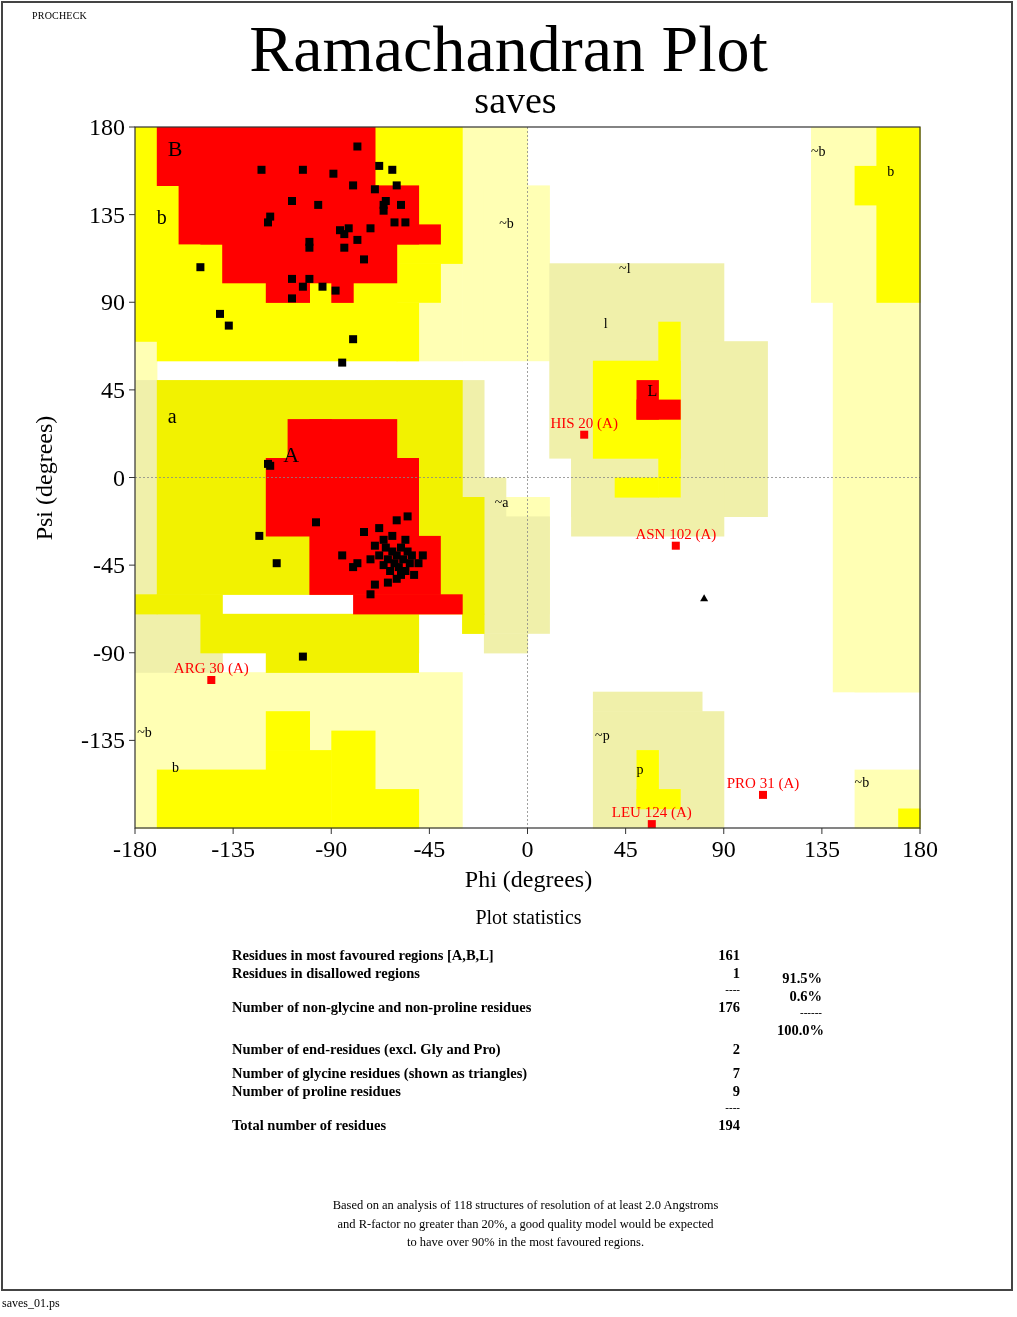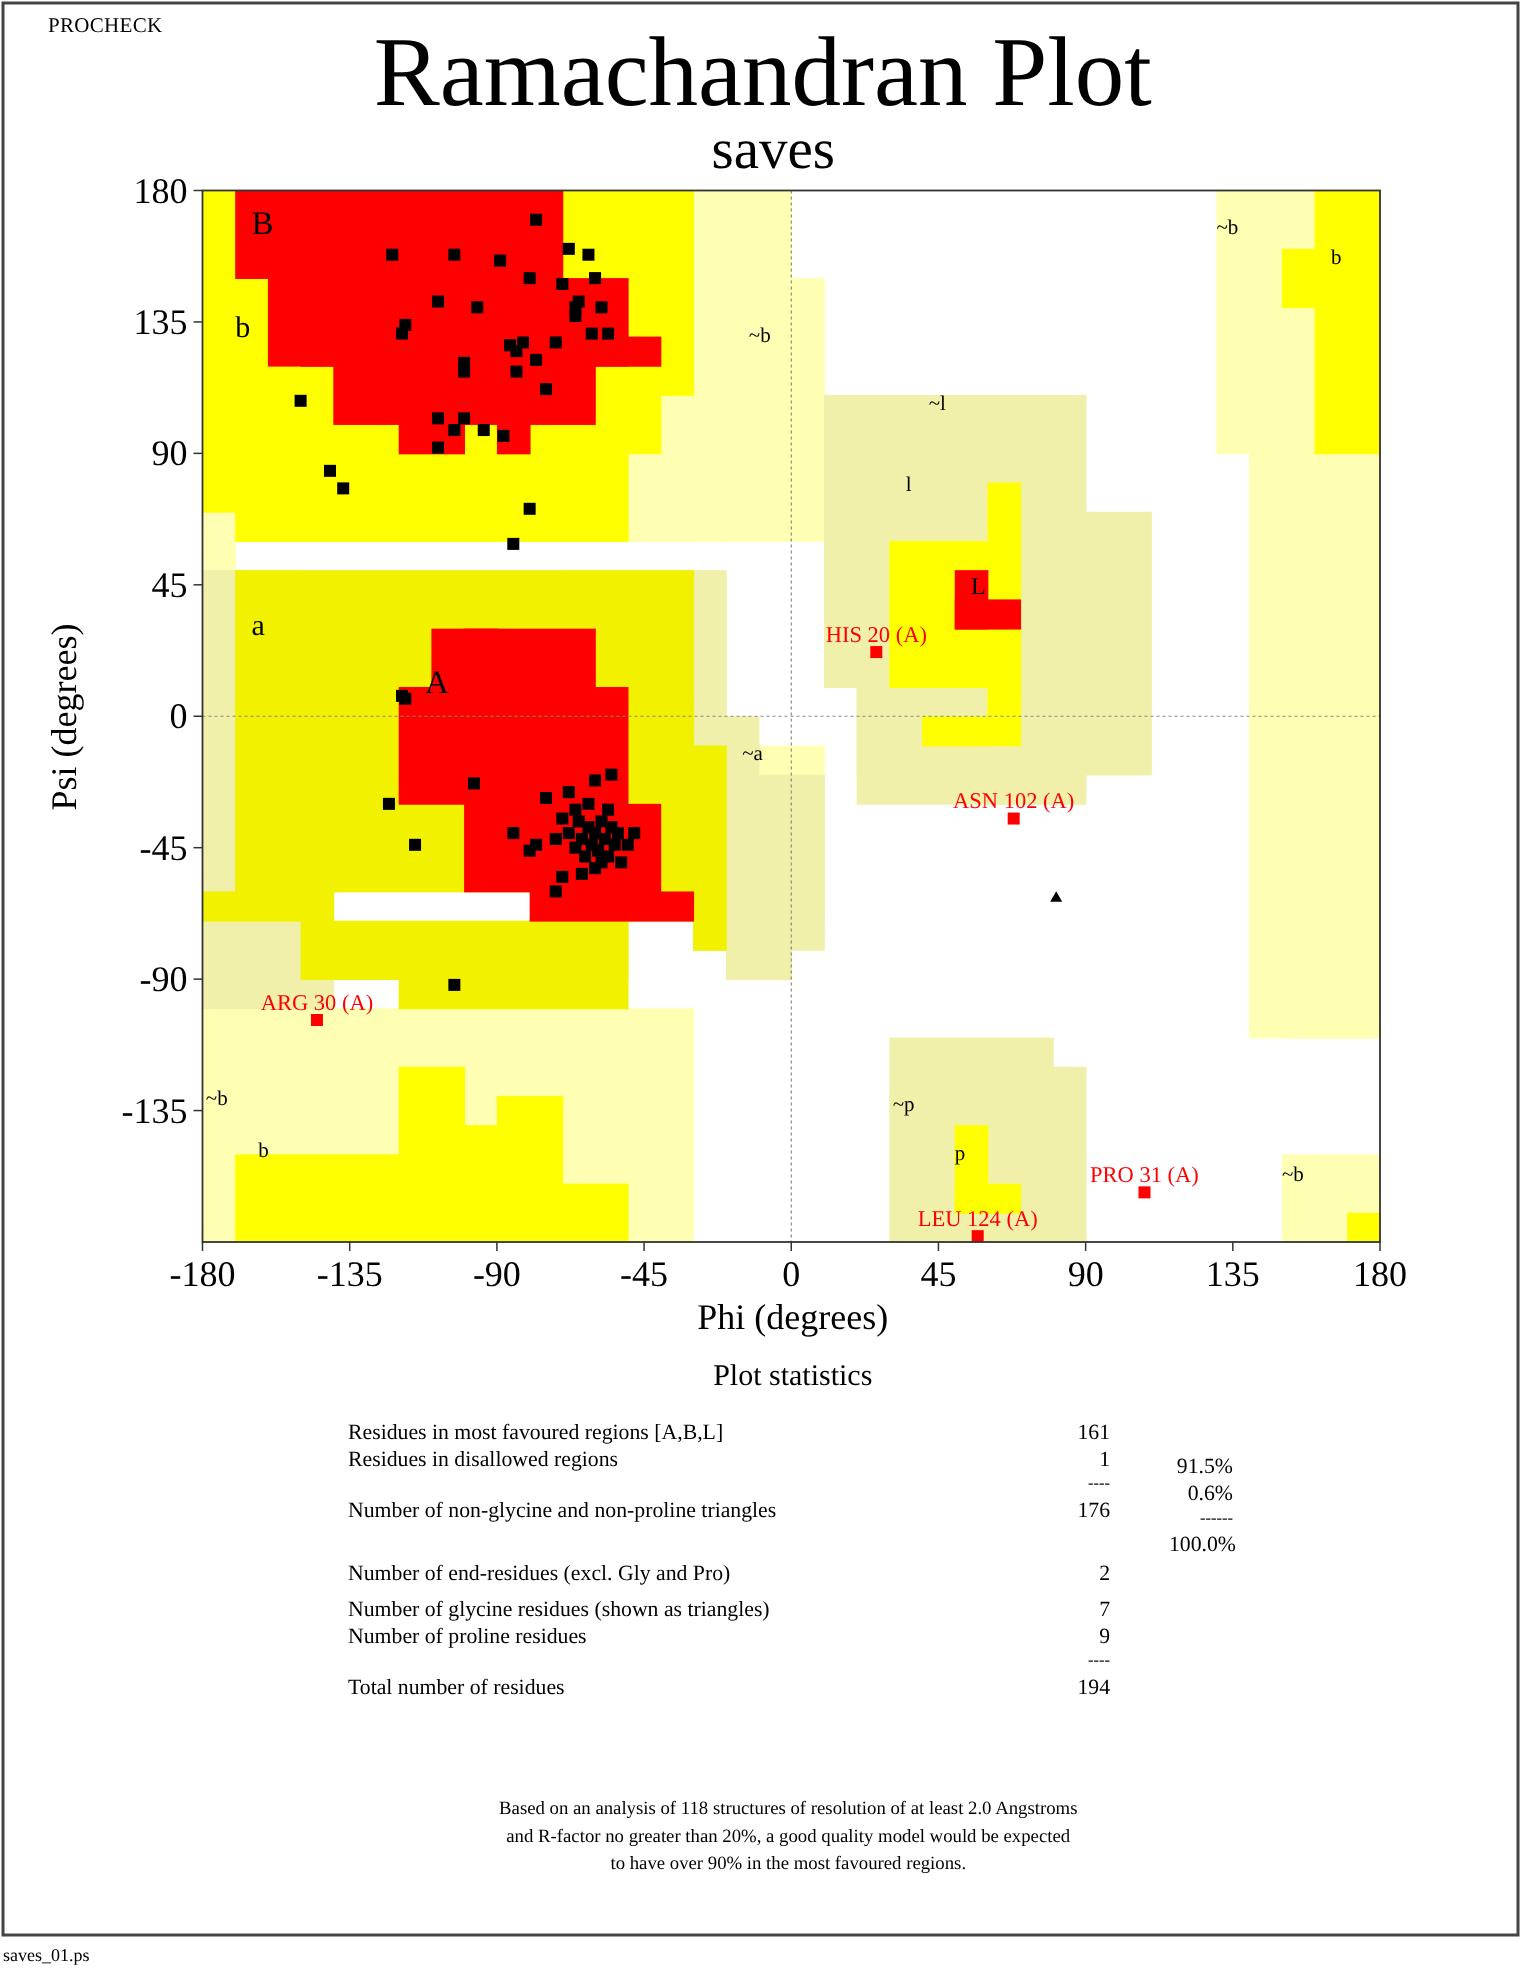--- a/index.html
+++ b/index.html
@@ -1,26 +1,26 @@
 <!DOCTYPE html>
 <html><head>
 <meta charset="utf-8">
 <style>
   html, body { margin: 0; padding: 0; background: #ffffff; }
   body { width: 1017px; height: 1317px; position: relative; font-family: "Liberation Serif", "DejaVu Serif", serif; color: #000; overflow: hidden; }
   .frame { position: absolute; left: 1px; top: 1px; width: 1012px; height: 1290px; border: 2px solid #444; box-sizing: border-box; }
-  .procheck { position: absolute; left: 32px; top: 10px; font-size: 14px; letter-spacing: 0.2px; }
+  .procheck { position: absolute; left: 32px; top: 10px; font-size: 10px; letter-spacing: 0.2px; }
   .title { position: absolute; left: 0; width: 1017px; top: 20px; text-align: center; font-size: 66px; line-height: 58px; }
   .subtitle { position: absolute; left: 0; width: 1031px; top: 78px; text-align: center; font-size: 38px; line-height: 44px; }
   svg.plot { position: absolute; left: 0; top: 0; }
   .ylabel { position: absolute; left: 14px; top: 478px; transform: translate(-50%,-50%) rotate(-90deg); transform-origin: center; font-size: 24px; white-space: nowrap; margin-left: 30px; }
   .xlabel { position: absolute; left: 0; width: 1057px; top: 866px; text-align: center; font-size: 24px; }
   .stats-title { position: absolute; left: 0; width: 1057px; top: 906px; text-align: center; font-size: 20px; }
   .stats { position: absolute; left: 232px; top: 946px; width: 620px; font-size: 14.5px; }
-  .row { position: relative; height: 18px; line-height: 18px; }
+  .row { position: relative; height: 18px; line-height: 18px; font-weight: bold; }
   .row .lab { position: absolute; left: 0; white-space: nowrap; }
   .row .num { position: absolute; right: 112px; white-space: nowrap; text-align: right; }
   .row .pct { position: absolute; right: 30px; white-space: nowrap; text-align: right; margin-top: 23px; }
   .note { position: absolute; left: 0; width: 1051px; top: 1196px; text-align: center; font-size: 12.5px; line-height: 18.5px; }
   .footer { position: absolute; left: 2px; top: 1296px; font-size: 12px; }
 </style>
 </head>
 <body>
 
 <div class="frame"></div>
@@ -264,21 +264,21 @@
   <div class="row">
     <span class="lab">Residues in disallowed regions</span>
     <span class="num">1</span>
     <span class="pct">0.6%</span>
   </div>
   <div class="row" style="height:16px;line-height:14px;font-size:11px;">
     <span class="num">----</span>
     <span class="pct">------</span>
   </div>
   <div class="row">
-    <span class="lab">Number of non-glycine and non-proline triangles</span>
+    <span class="lab">Number of non-glycine and non-proline residues</span>
     <span class="num">176</span>
     <span class="pct" style="right:28px">100.0%</span>
   </div>
   <div class="row" style="margin-top:24px">
     <span class="lab">Number of end-residues (excl. Gly and Pro)</span>
     <span class="num">2</span>
   </div>
   <div class="row" style="margin-top:6px">
     <span class="lab">Number of glycine residues (shown as triangles)</span>
     <span class="num">7</span>

